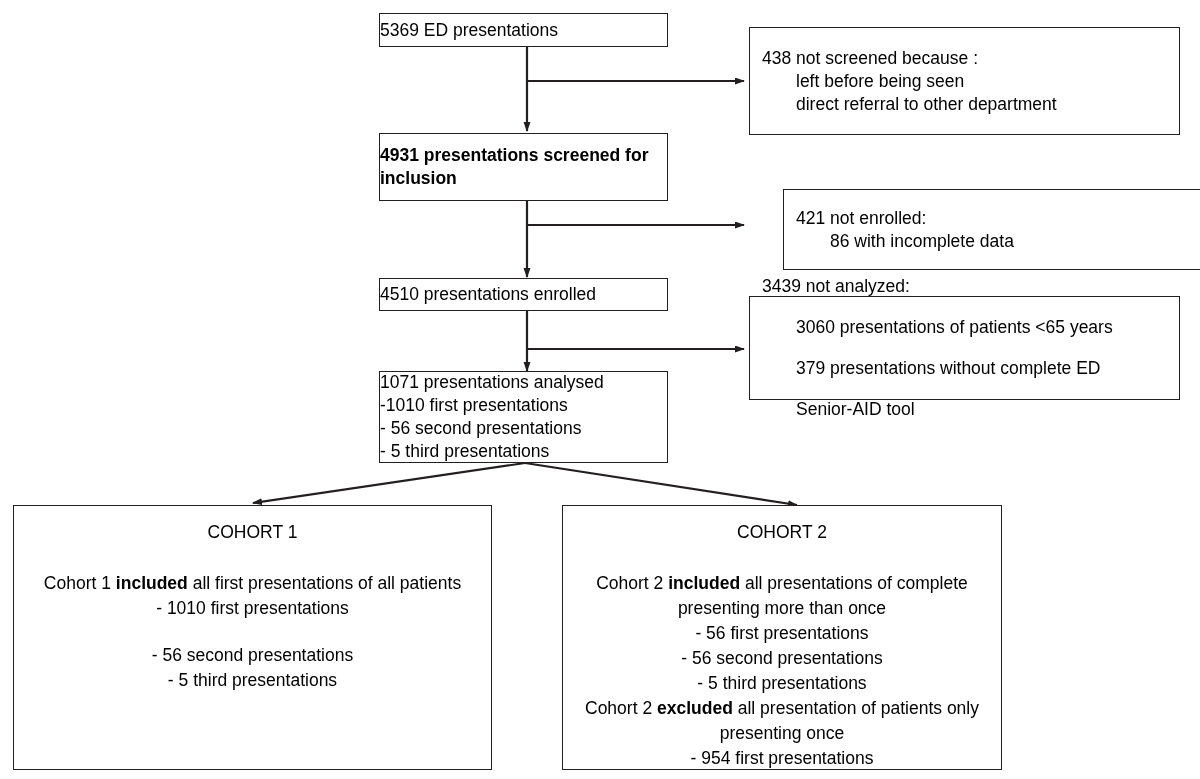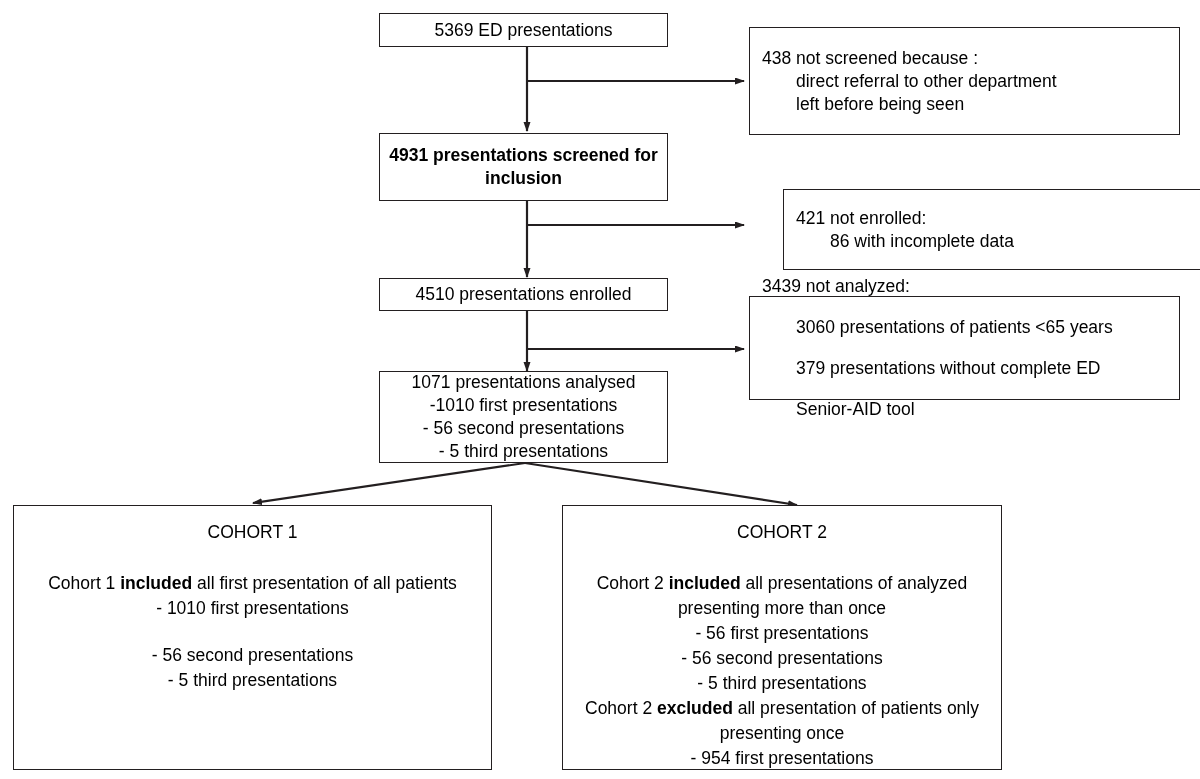--- a/index.html
+++ b/index.html
@@ -34,21 +34,20 @@
     display: flex;
     flex-direction: column;
     justify-content: center;
   }
   .node .line {
     font-size: 17.5px;
     line-height: 23px;
     white-space: pre;
   }
   .node.center .line {
-    text-align: center;
   }
   .node.side .line {
     text-align: left;
     padding-left: 12px;
   }
   .node.side .line.indent {
     padding-left: 46px;
   }
   .node.cohort {
     justify-content: flex-start;
@@ -94,22 +93,22 @@
 
     <line x1="525" y1="463" x2="797" y2="505" stroke="#231f20" stroke-width="2.2" marker-end="url(#arrow)"></line>
   </svg>
 
   <div class="node center" style="left:379px; top:13px; width:289px; height:34px;">
     <div class="line">5369 ED presentations</div>
   </div>
 
   <div class="node side" style="left:749px; top:27px; width:431px; height:108px;">
     <div class="line">438 not screened because :</div>
+    <div class="line indent">left before being seen</div>
     <div class="line indent">direct referral to other department</div>
-    <div class="line indent">left before being seen</div>
   </div>
 
   <div class="node center" style="left:379px; top:133px; width:289px; height:68px;font-weight:bold;">
     <div class="line">4931 presentations screened for</div>
     <div class="line">inclusion</div>
   </div>
 
   <div class="node side" style="left:783px; top:189px; width:471px; height:81px;">
     <div class="line">421 not enrolled:</div>
     <div class="line indent">86 with incomplete data</div>
@@ -128,30 +127,30 @@
 
   <div class="node center" style="left:379px; top:371px; width:289px; height:92px;">
     <div class="line">1071 presentations analysed</div>
     <div class="line">-1010 first presentations</div>
     <div class="line">- 56 second presentations</div>
     <div class="line">- 5 third presentations</div>
   </div>
 
   <div class="node cohort" style="left:13px; top:505px; width:479px; height:265px;">
     <div class="line title">COHORT 1</div>
-    <div class="line"><span>Cohort 1 </span><b>included</b><span> all first presentation of all patients</span></div>
+    <div class="line"><span>Cohort 1 </span><b>included</b><span> all first presentations of all patients</span></div>
     <div class="line">- 1010 first presentations</div>
     <div class="gap"></div>
     <div class="line">- 56 second presentations</div>
     <div class="line">- 5 third presentations</div>
   </div>
 
   <div class="node cohort" style="left:562px; top:505px; width:440px; height:265px;">
     <div class="line title">COHORT 2</div>
-    <div class="line"><span>Cohort 2 </span><b>included</b><span> all presentations of analyzed</span></div>
+    <div class="line"><span>Cohort 2 </span><b>included</b><span> all presentations of complete</span></div>
     <div class="line">presenting more than once</div>
     <div class="line">- 56 first presentations</div>
     <div class="line">- 56 second presentations</div>
     <div class="line">- 5 third presentations</div>
     <div class="gap"></div>
     <div class="line"><span>Cohort 2 </span><b>excluded</b><span> all presentation of patients only</span></div>
     <div class="line">presenting once</div>
     <div class="line">- 954 first presentations</div>
   </div>
 

